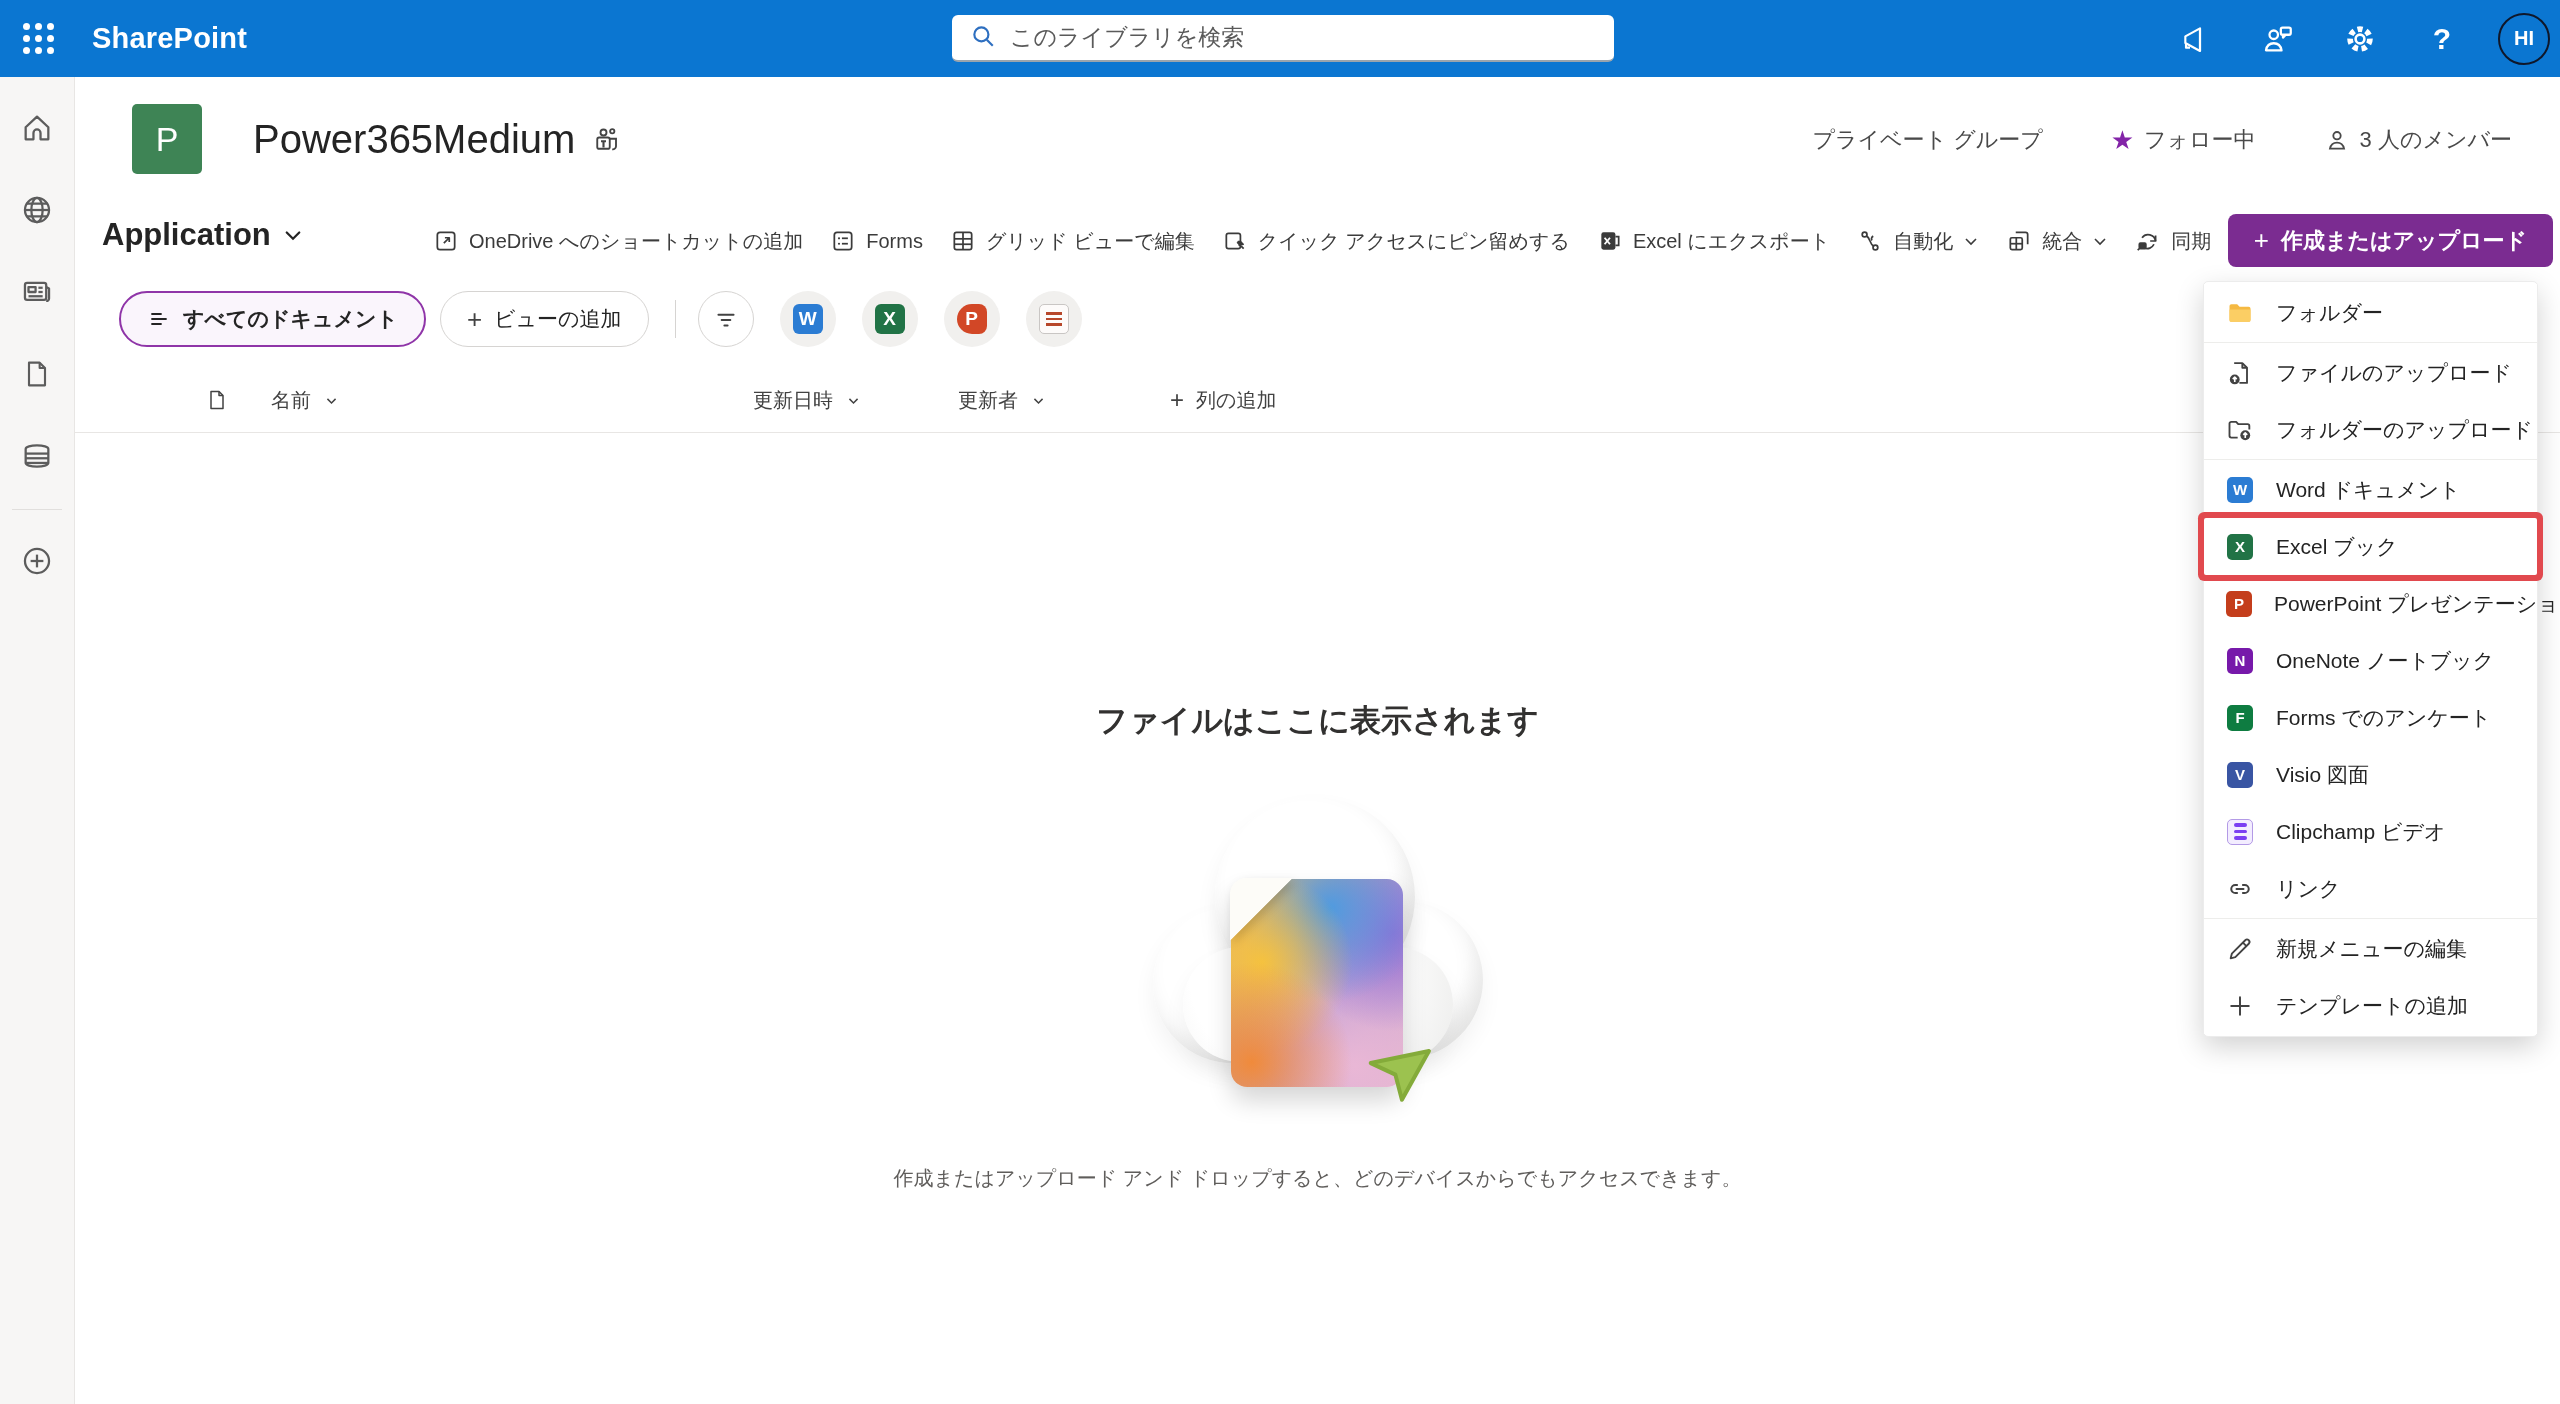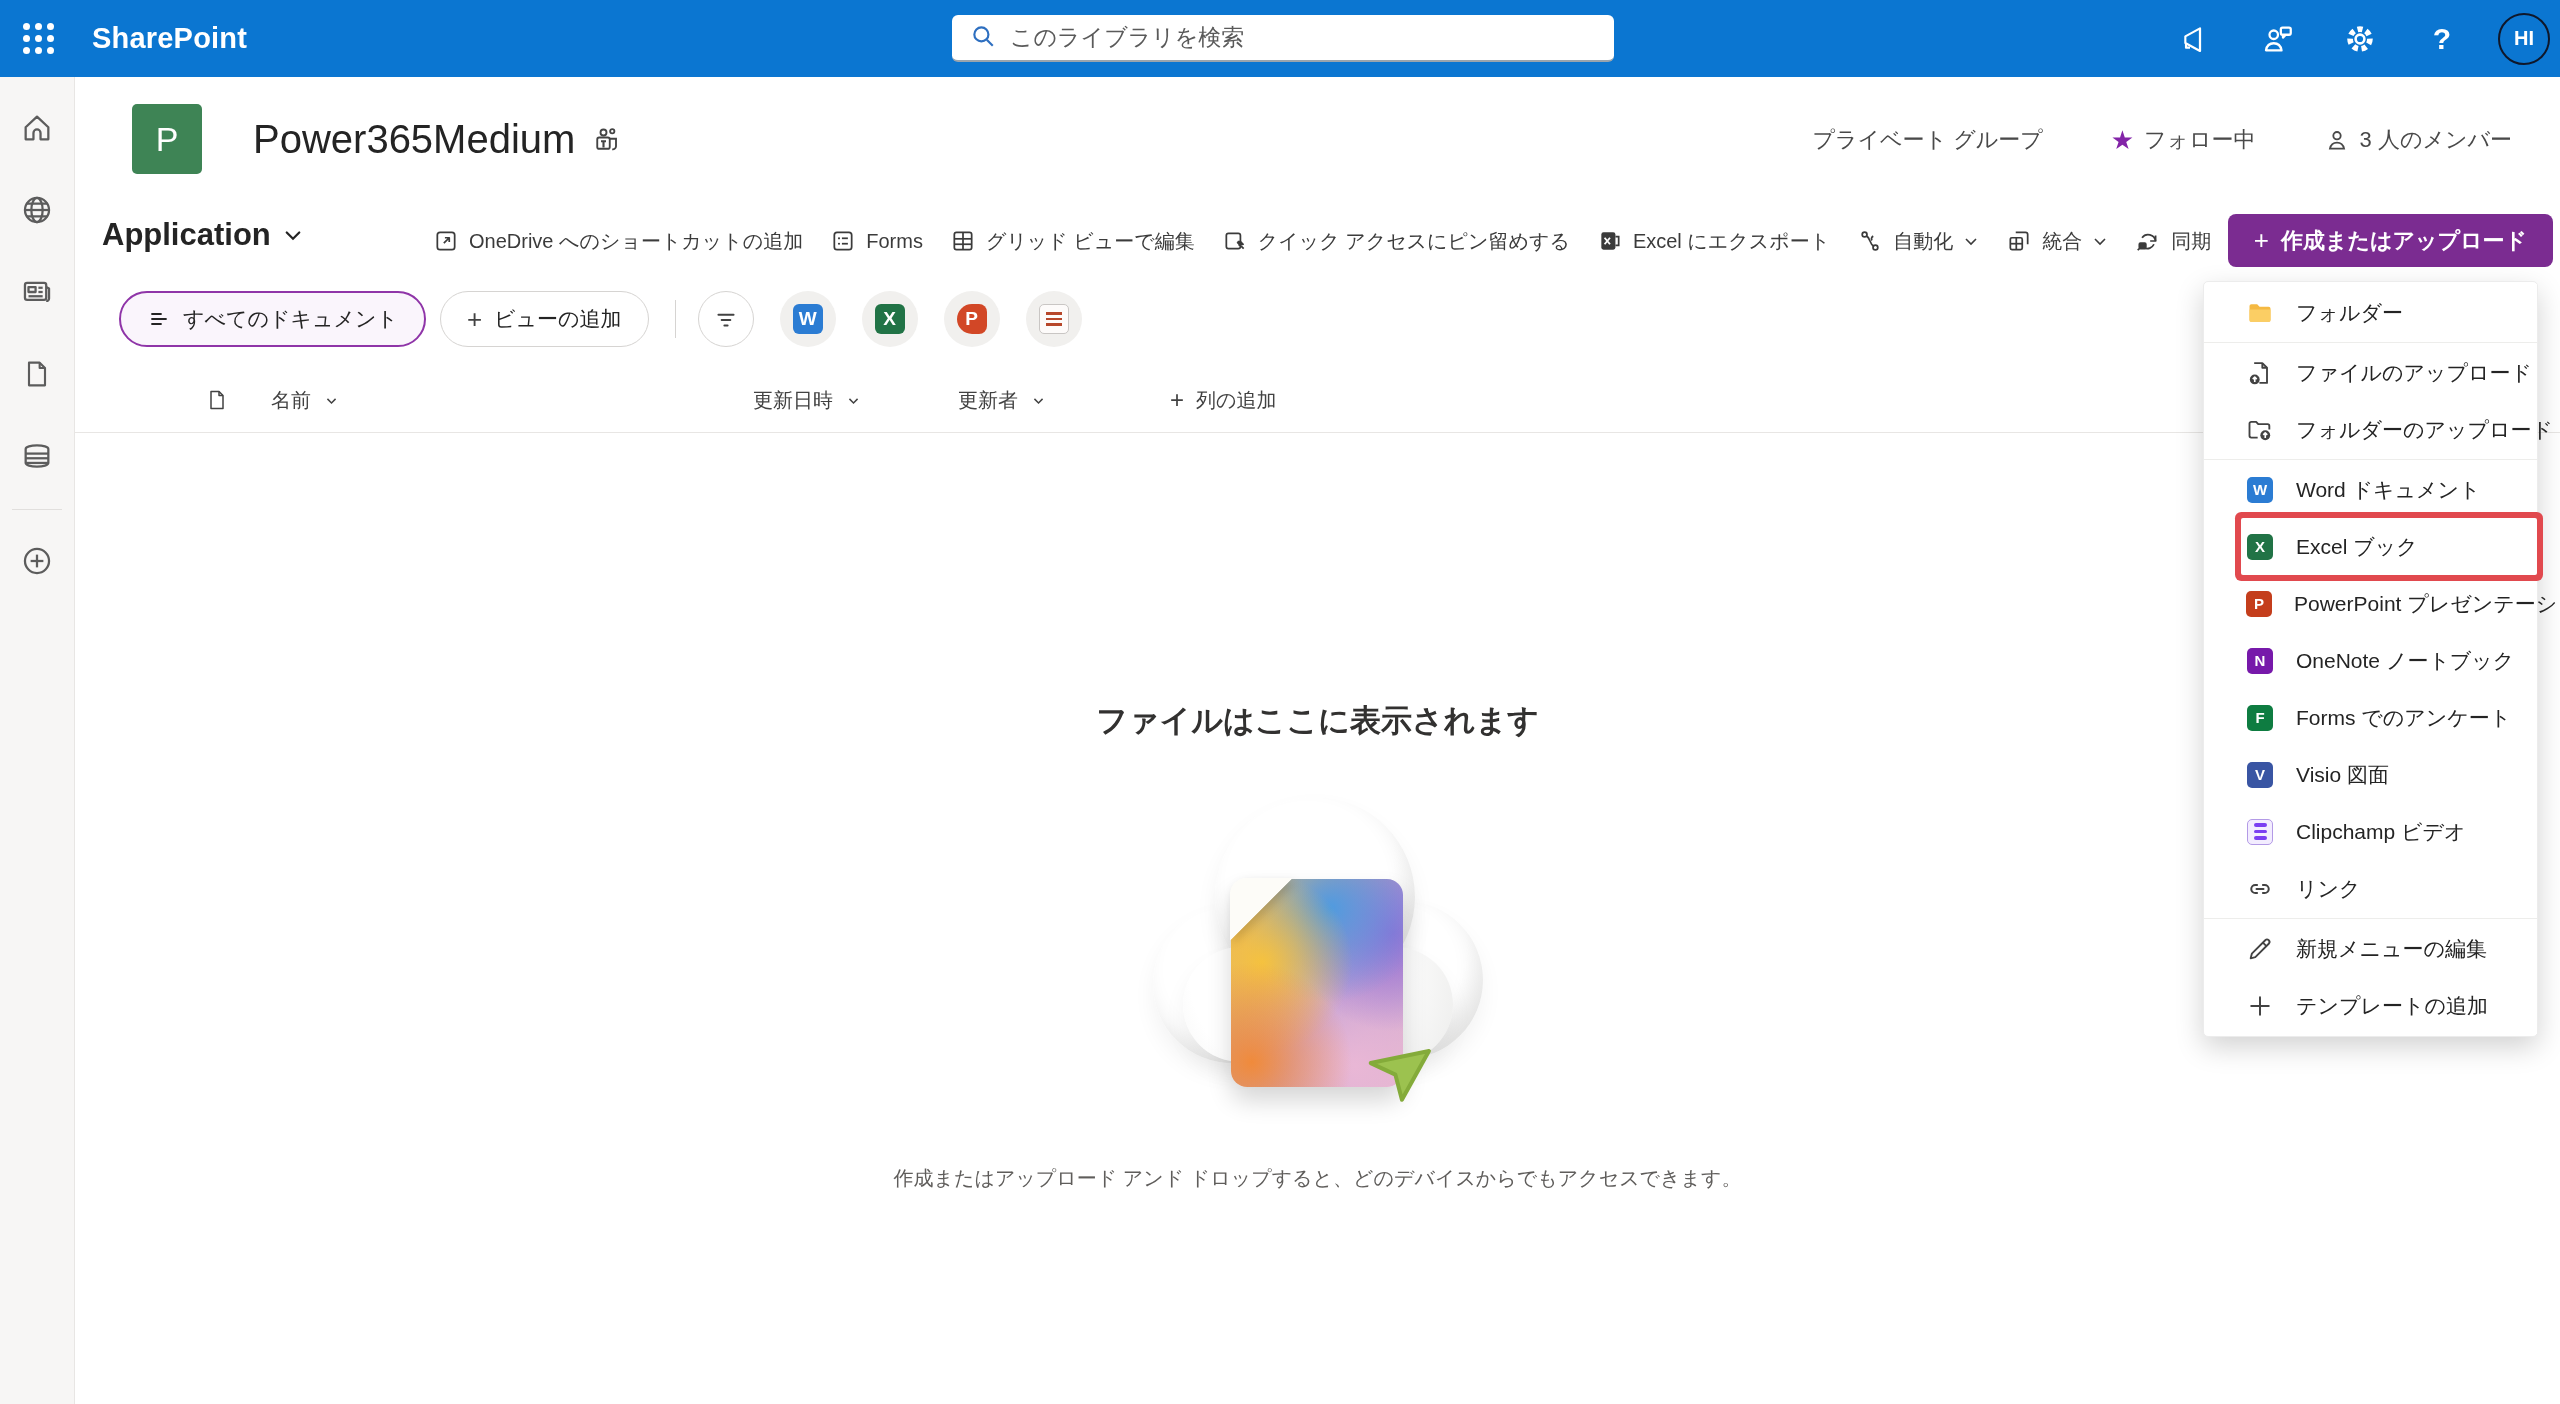--- a/index.html
+++ b/index.html
@@ -54,21 +54,21 @@
   .create-btn { position:absolute; right:7px; top:5px; height:53px; padding:0 26px;
     background:#7b2c91; border:none; border-radius:8px; color:#fff; font-size:22px; font-weight:bold;
     display:flex; align-items:center; gap:12px; cursor:pointer; font-family:inherit; }
   .create-btn .plus { font-size:26px; font-weight:normal; }
 
   
   .view-bar { position:absolute; left:75px; top:288px; width:2485px; height:62px;
     display:flex; align-items:center; }
   .pill { height:56px; border-radius:28px; display:flex; align-items:center; gap:12px;
     font-size:21px; color:#242424; padding:0 26px; cursor:pointer; white-space:nowrap; }
-  .pill-current { margin-left:44px; border:2.5px solid #8f35a8; background:#faf5fc; font-weight:normal;text-align:right; }
+  .pill-current { margin-left:44px; border:2.5px solid #8f35a8; background:#faf5fc; font-weight:bold;text-align:right; }
   .pill-add { margin-left:14px; border:1.5px solid #d6d4d2; background:#fff; }
   .vb-divider { width:1px; height:38px; background:#d6d4d2; margin:0 22px 0 26px; }
   .circle-btn { width:56px; height:56px; border-radius:50%; margin-right:26px;
     display:flex; align-items:center; justify-content:center; cursor:pointer; }
   .circle-filter { background:#fff; border:1.5px solid #d6d4d2; }
   .circle-app { background:#f1f0ee; border:none; }
   .app-glyph { width:30px; height:30px; border-radius:6px; color:#fff; font-size:19px; font-weight:bold;
     display:flex; align-items:center; justify-content:center; }
   .glyph-word { background:#2b7cd3; }
   .glyph-excel { background:#217346; }
@@ -115,22 +115,22 @@
   .doc-fold { position:absolute; left:-1px; top:-1px; width:62px; height:62px;
     background:linear-gradient(315deg, rgba(255,255,255,0) 49%, #fdfcf8 50%);
     border-radius:16px 0 22px 0; filter:drop-shadow(3px 4px 4px rgba(0,0,0,.14)); }
   .cursor-arrow { position:absolute; left:198px; top:218px; width:96px; height:96px; }
   .empty-caption { margin-top:48px; font-size:20px; color:#5f5d5b; }
 
   
   .menu { position:absolute; left:2203px; top:281px; width:335px; background:#fff; z-index:50;
     border:1px solid #ececec; border-radius:5px; box-shadow:0 10px 28px rgba(0,0,0,.18);
     padding:2px 0; }
-  .menu-item { height:57px; display:flex; align-items:center; gap:22px; padding-left:5px;
-    font-size:21px; color:#242424; cursor:pointer; background:#fff; white-space:nowrap;margin-left:37px; }
+  .menu-item { height:57px; display:flex; align-items:center; gap:22px; padding-left:22px;
+    font-size:21px; color:#242424; cursor:pointer; background:#fff; white-space:nowrap; }
   .menu-item .mi-icon { width:28px; height:28px; display:flex; align-items:center; justify-content:center; }
   .menu-item.highlighted { position:relative; box-shadow:0 0 0 6px #e1494e; border-radius:2px; }
   .menu-sep { height:1px; background:#ededeb; margin:1px 0; }
   .mi-badge { width:26px; height:26px; border-radius:5px; color:#fff; font-size:15px; font-weight:bold;
     display:flex; align-items:center; justify-content:center; position:relative; }
   .badge-word { background:#2b7cd3; }
   .badge-excel { background:#217346; }
   .badge-ppt { background:#c43e1c; }
   .badge-onenote { background:#7719aa; }
   .badge-forms { background:#0e7c41; }

